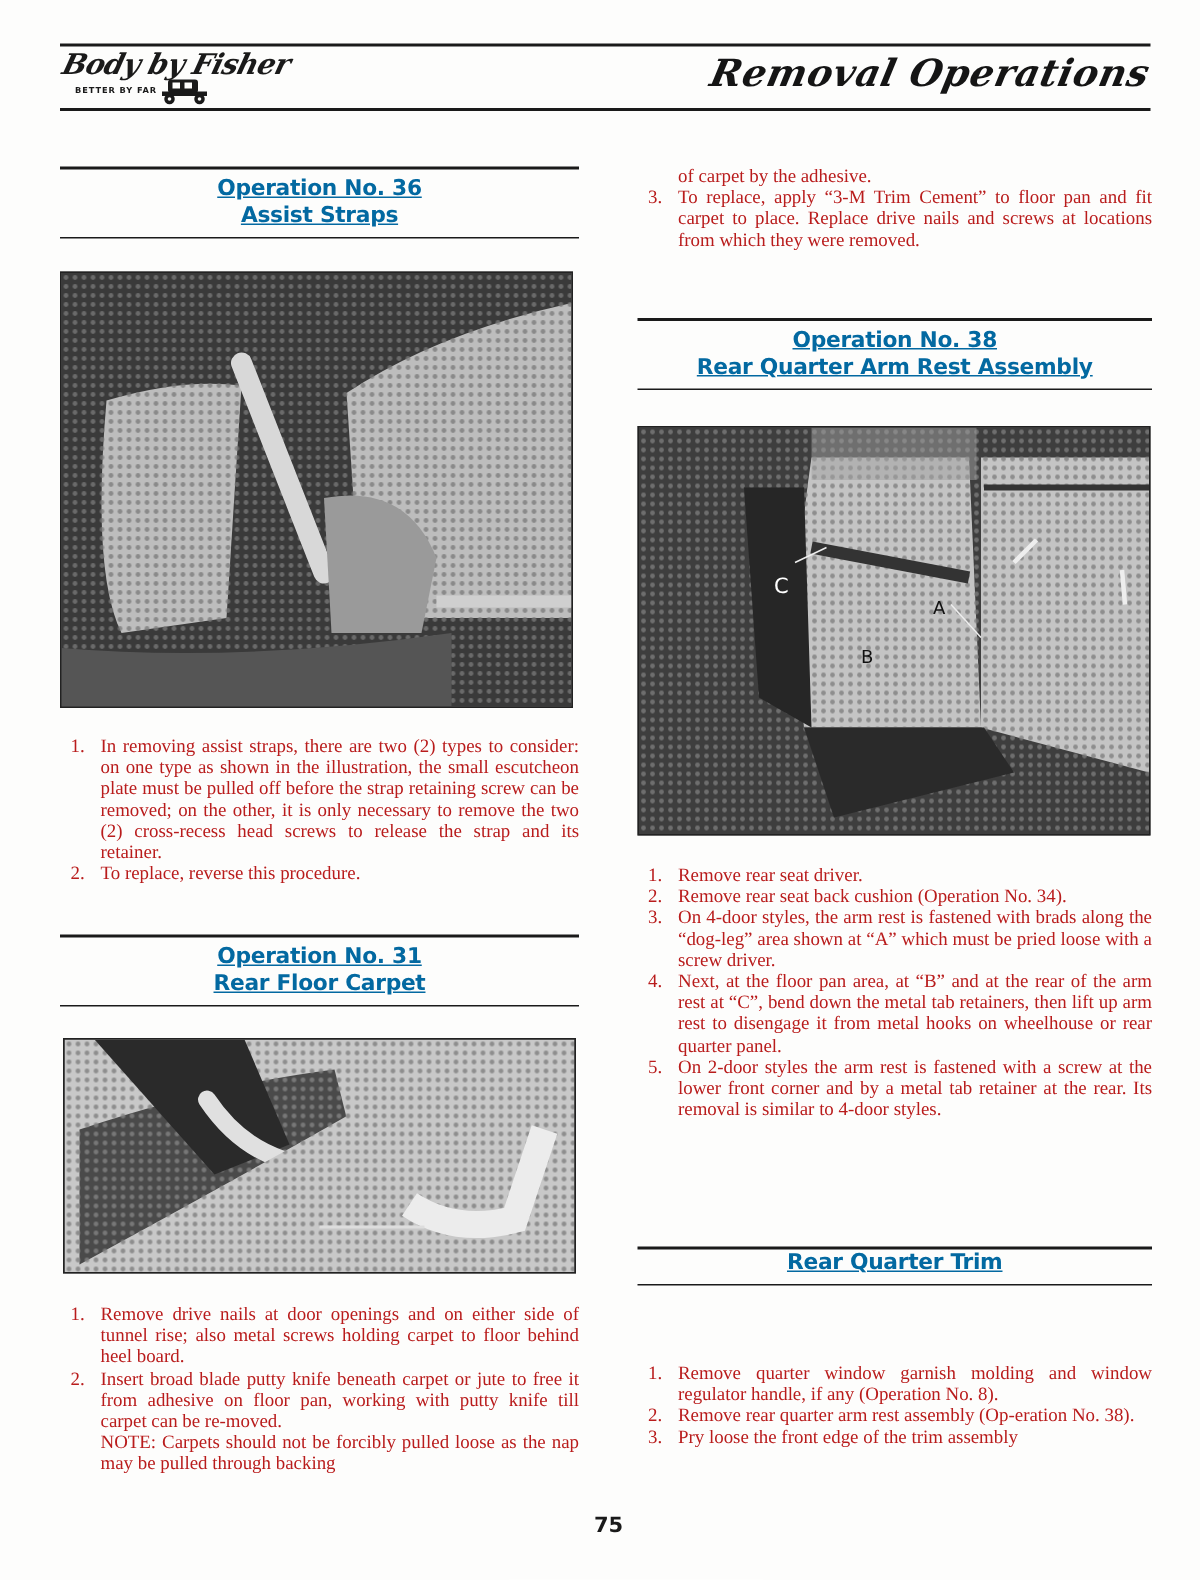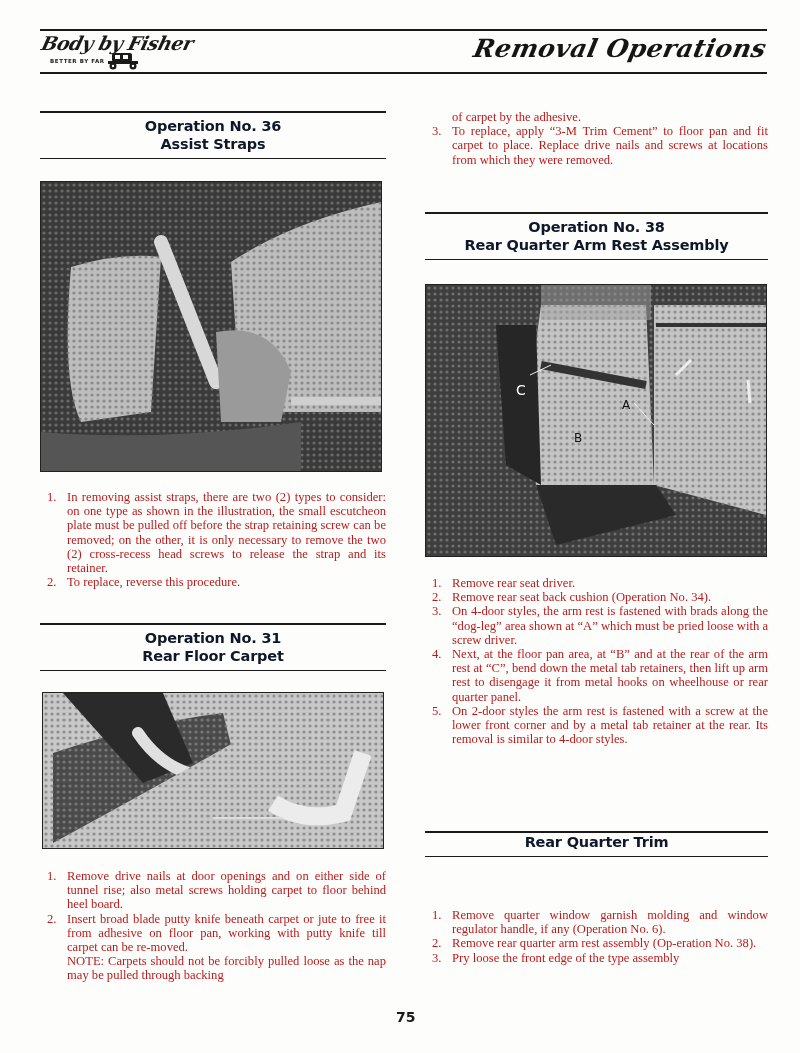--- a/index.html
+++ b/index.html
@@ -15,21 +15,21 @@
   .logo-coach { position: absolute; left: 62px; top: 14px; width: 40px; height: 20px; }
   .section-title { position: absolute; right: 34px; top: 34px; font-family: "DejaVu Serif", serif; font-style: italic; font-weight: bold; font-size: 25px; letter-spacing: 0.5px; color: #151515; transform: skewX(-12deg); white-space: nowrap; }
 
   
   .col { position: absolute; top: 0; }
   .col-left { left: 40px; width: 346px; }
   .col-right { left: 425px; width: 343px; }
 
   .op-head { position: absolute; left: 0; width: 100%; }
   .op-head .rule { height: 1.5px; background: #1a1a1a; width: 100%; }
-  .op-head .t1, .op-head .t2 { text-align: center; font-family: "DejaVu Sans", sans-serif; font-weight: bold; font-size: 14.5px; color: #0f172a; line-height: 18px; letter-spacing: -0.2px; }
+  .op-head .t1, .op-head .t2 { text-align: center; font-family: "DejaVu Sans", sans-serif; font-weight: bold; font-size: 14.5px; color: #0369a1; line-height: 18px; letter-spacing: -0.2px; text-decoration: underline; }
   .op-head .t1 { margin-top: 4px; }
   .op-head .t2 { margin-bottom: 5px; }
 
   .photo { position: absolute; border: 1px solid #222; overflow: hidden; background: #555; }
   .photo svg { display: block; width: 100%; height: 100%; }
 
   .steps { position: absolute; left: 0; width: 100%; margin: 0; padding: 0; list-style: none; font-family: "Liberation Serif", serif; font-size: 12.6px; line-height: 14.2px; color: #b91c1c; }
   .steps li { position: relative; padding-left: 27px; text-align: justify; }
   .steps li .num { position: absolute; left: 7px; top: 0; }
   .steps .note { display: block; text-align: justify; }
@@ -182,20 +182,20 @@
       <li><span class="num">5.</span><span>On 2-door styles the arm rest is fastened with a screw at the lower front corner and by a metal tab retainer at the rear. Its removal is similar to 4-door styles.</span></li>
     </ul>
 
     <div class="op-head" style="top:831px;">
       <div class="rule"></div>
       <div class="t2">Rear Quarter Trim</div>
       <div class="rule"></div>
     </div>
 
     <ul class="steps" style="top:908px;">
-      <li><span class="num">1.</span><span>Remove quarter window garnish molding and window regulator handle, if any (Operation No. 6).</span></li>
+      <li><span class="num">1.</span><span>Remove quarter window garnish molding and window regulator handle, if any (Operation No. 8).</span></li>
       <li><span class="num">2.</span><span>Remove rear quarter arm rest assembly (Op-eration No. 38).</span></li>
-      <li><span class="num">3.</span><span>Pry loose the front edge of the type assembly</span></li>
+      <li><span class="num">3.</span><span>Pry loose the front edge of the trim assembly</span></li>
     </ul>
   </div>
 
   <div class="page-num">75</div>
 </div>
 
 </body></html>

